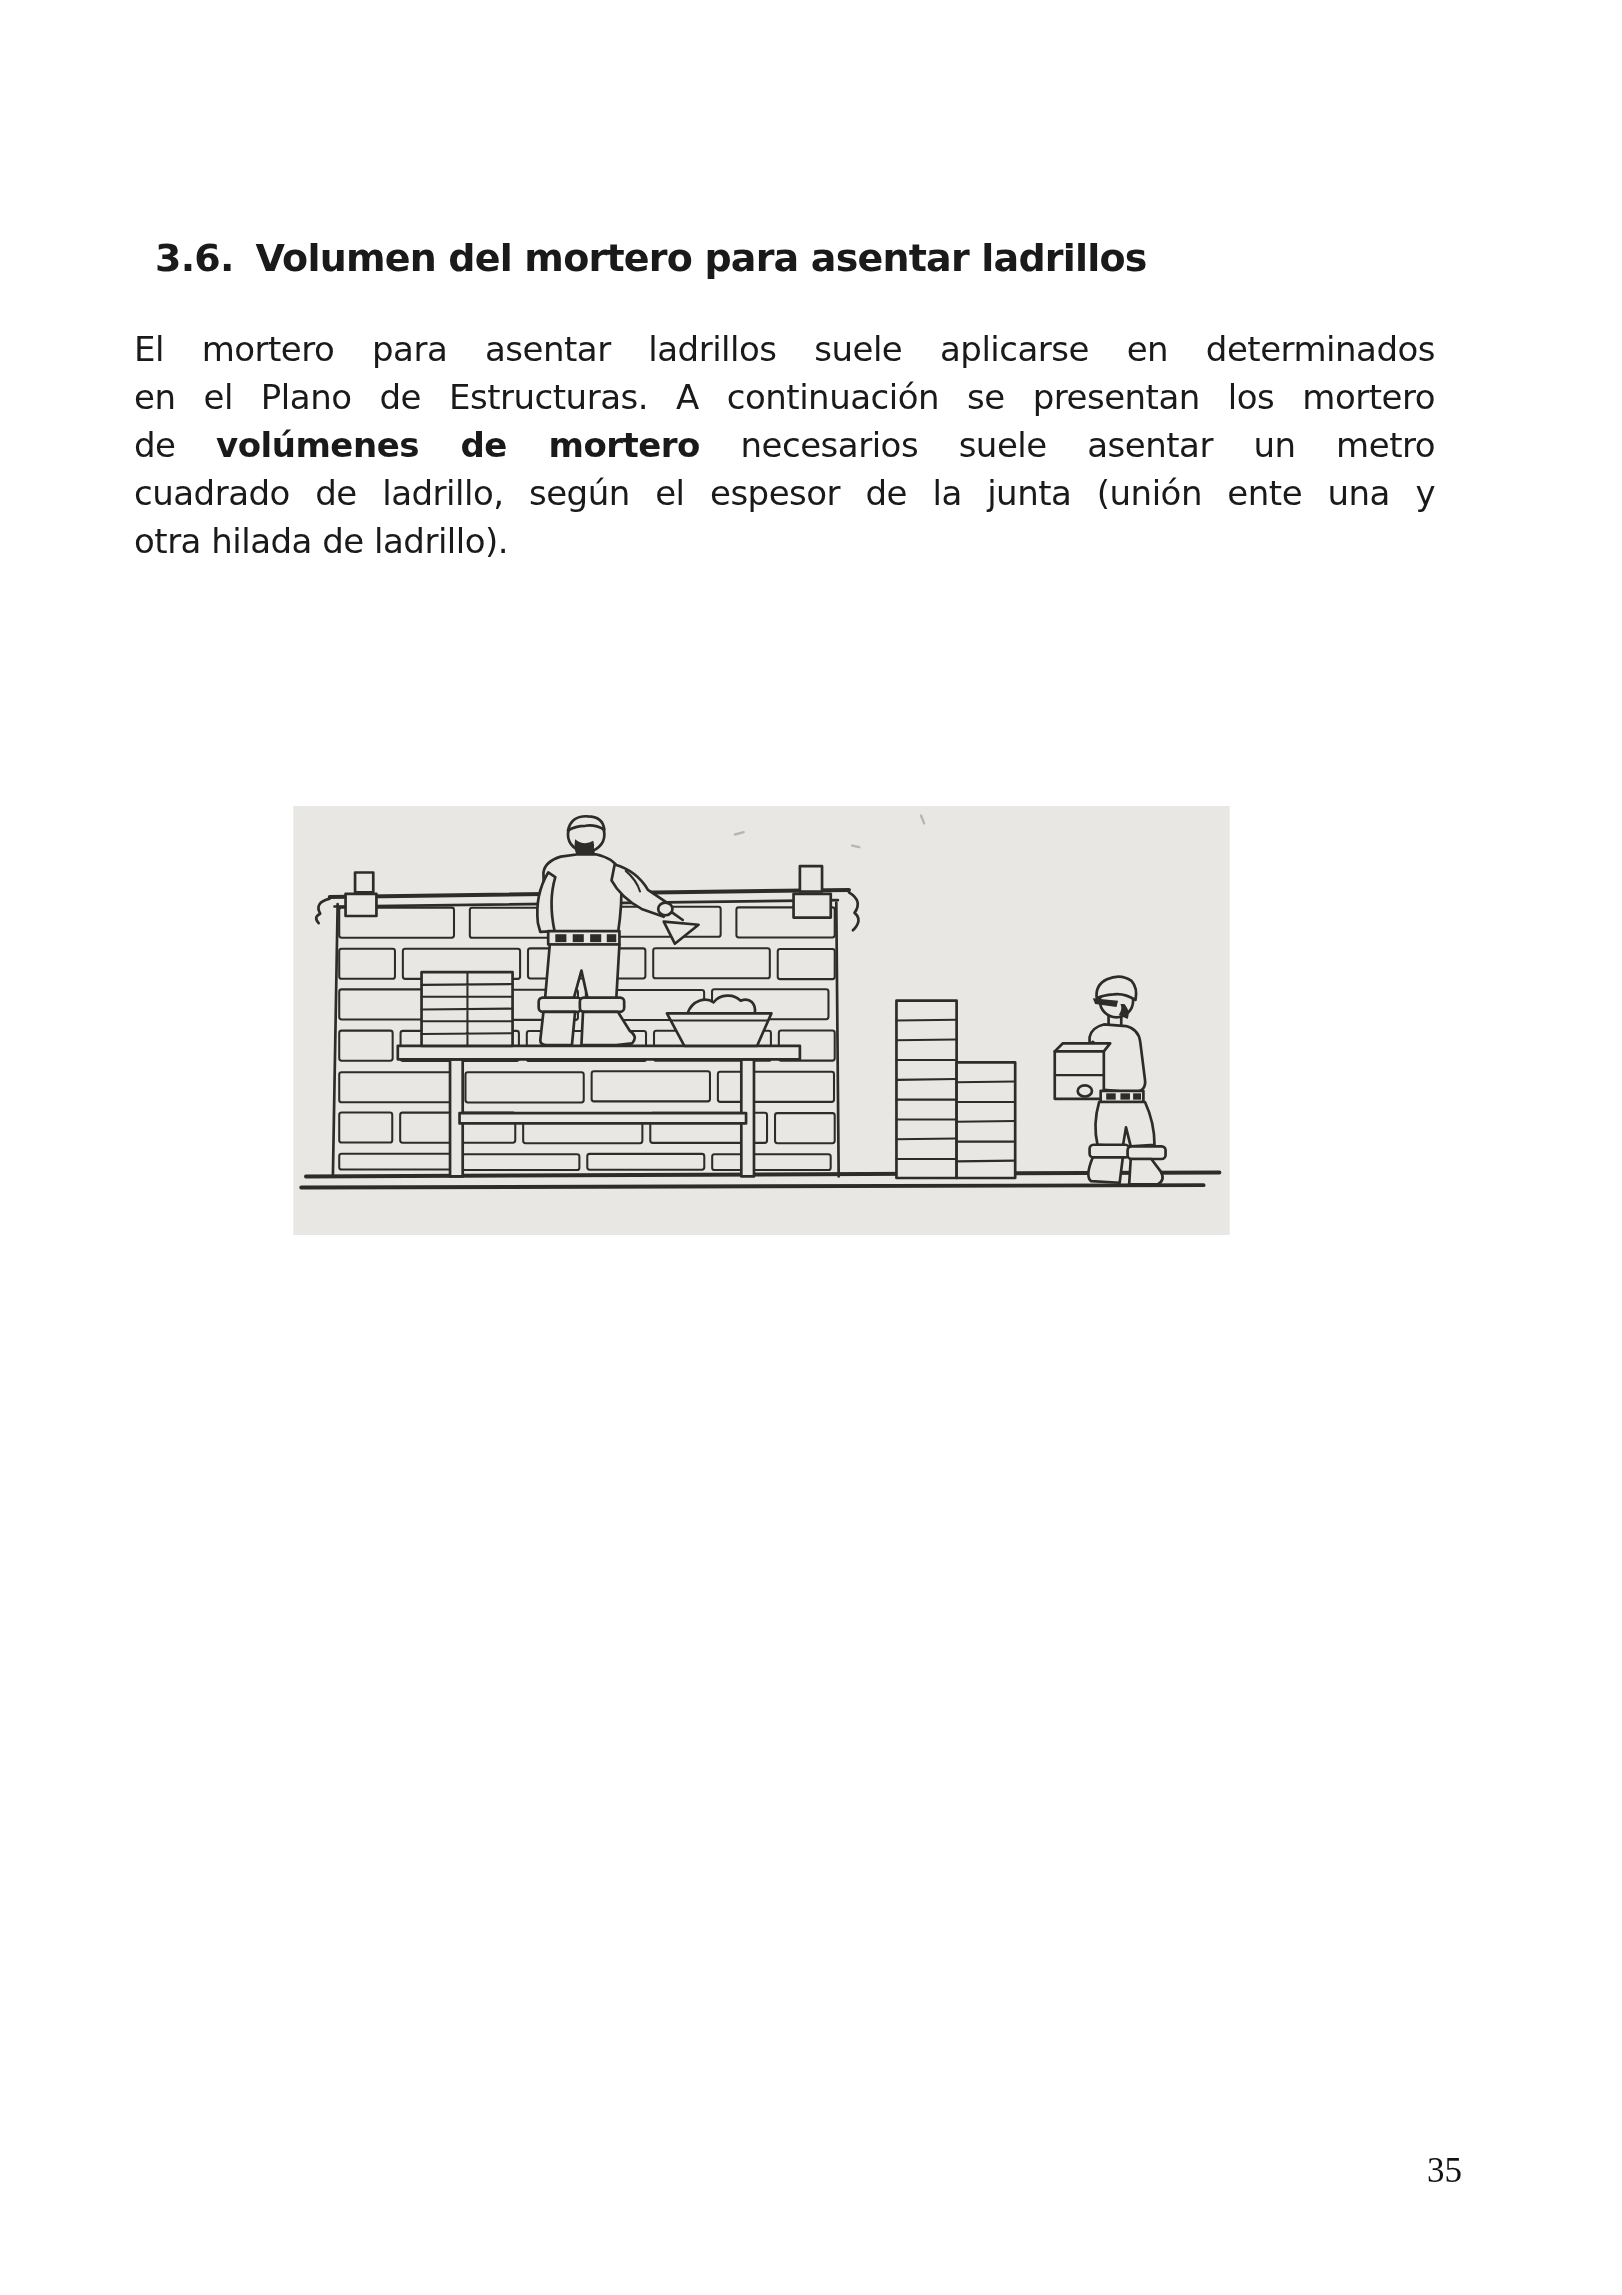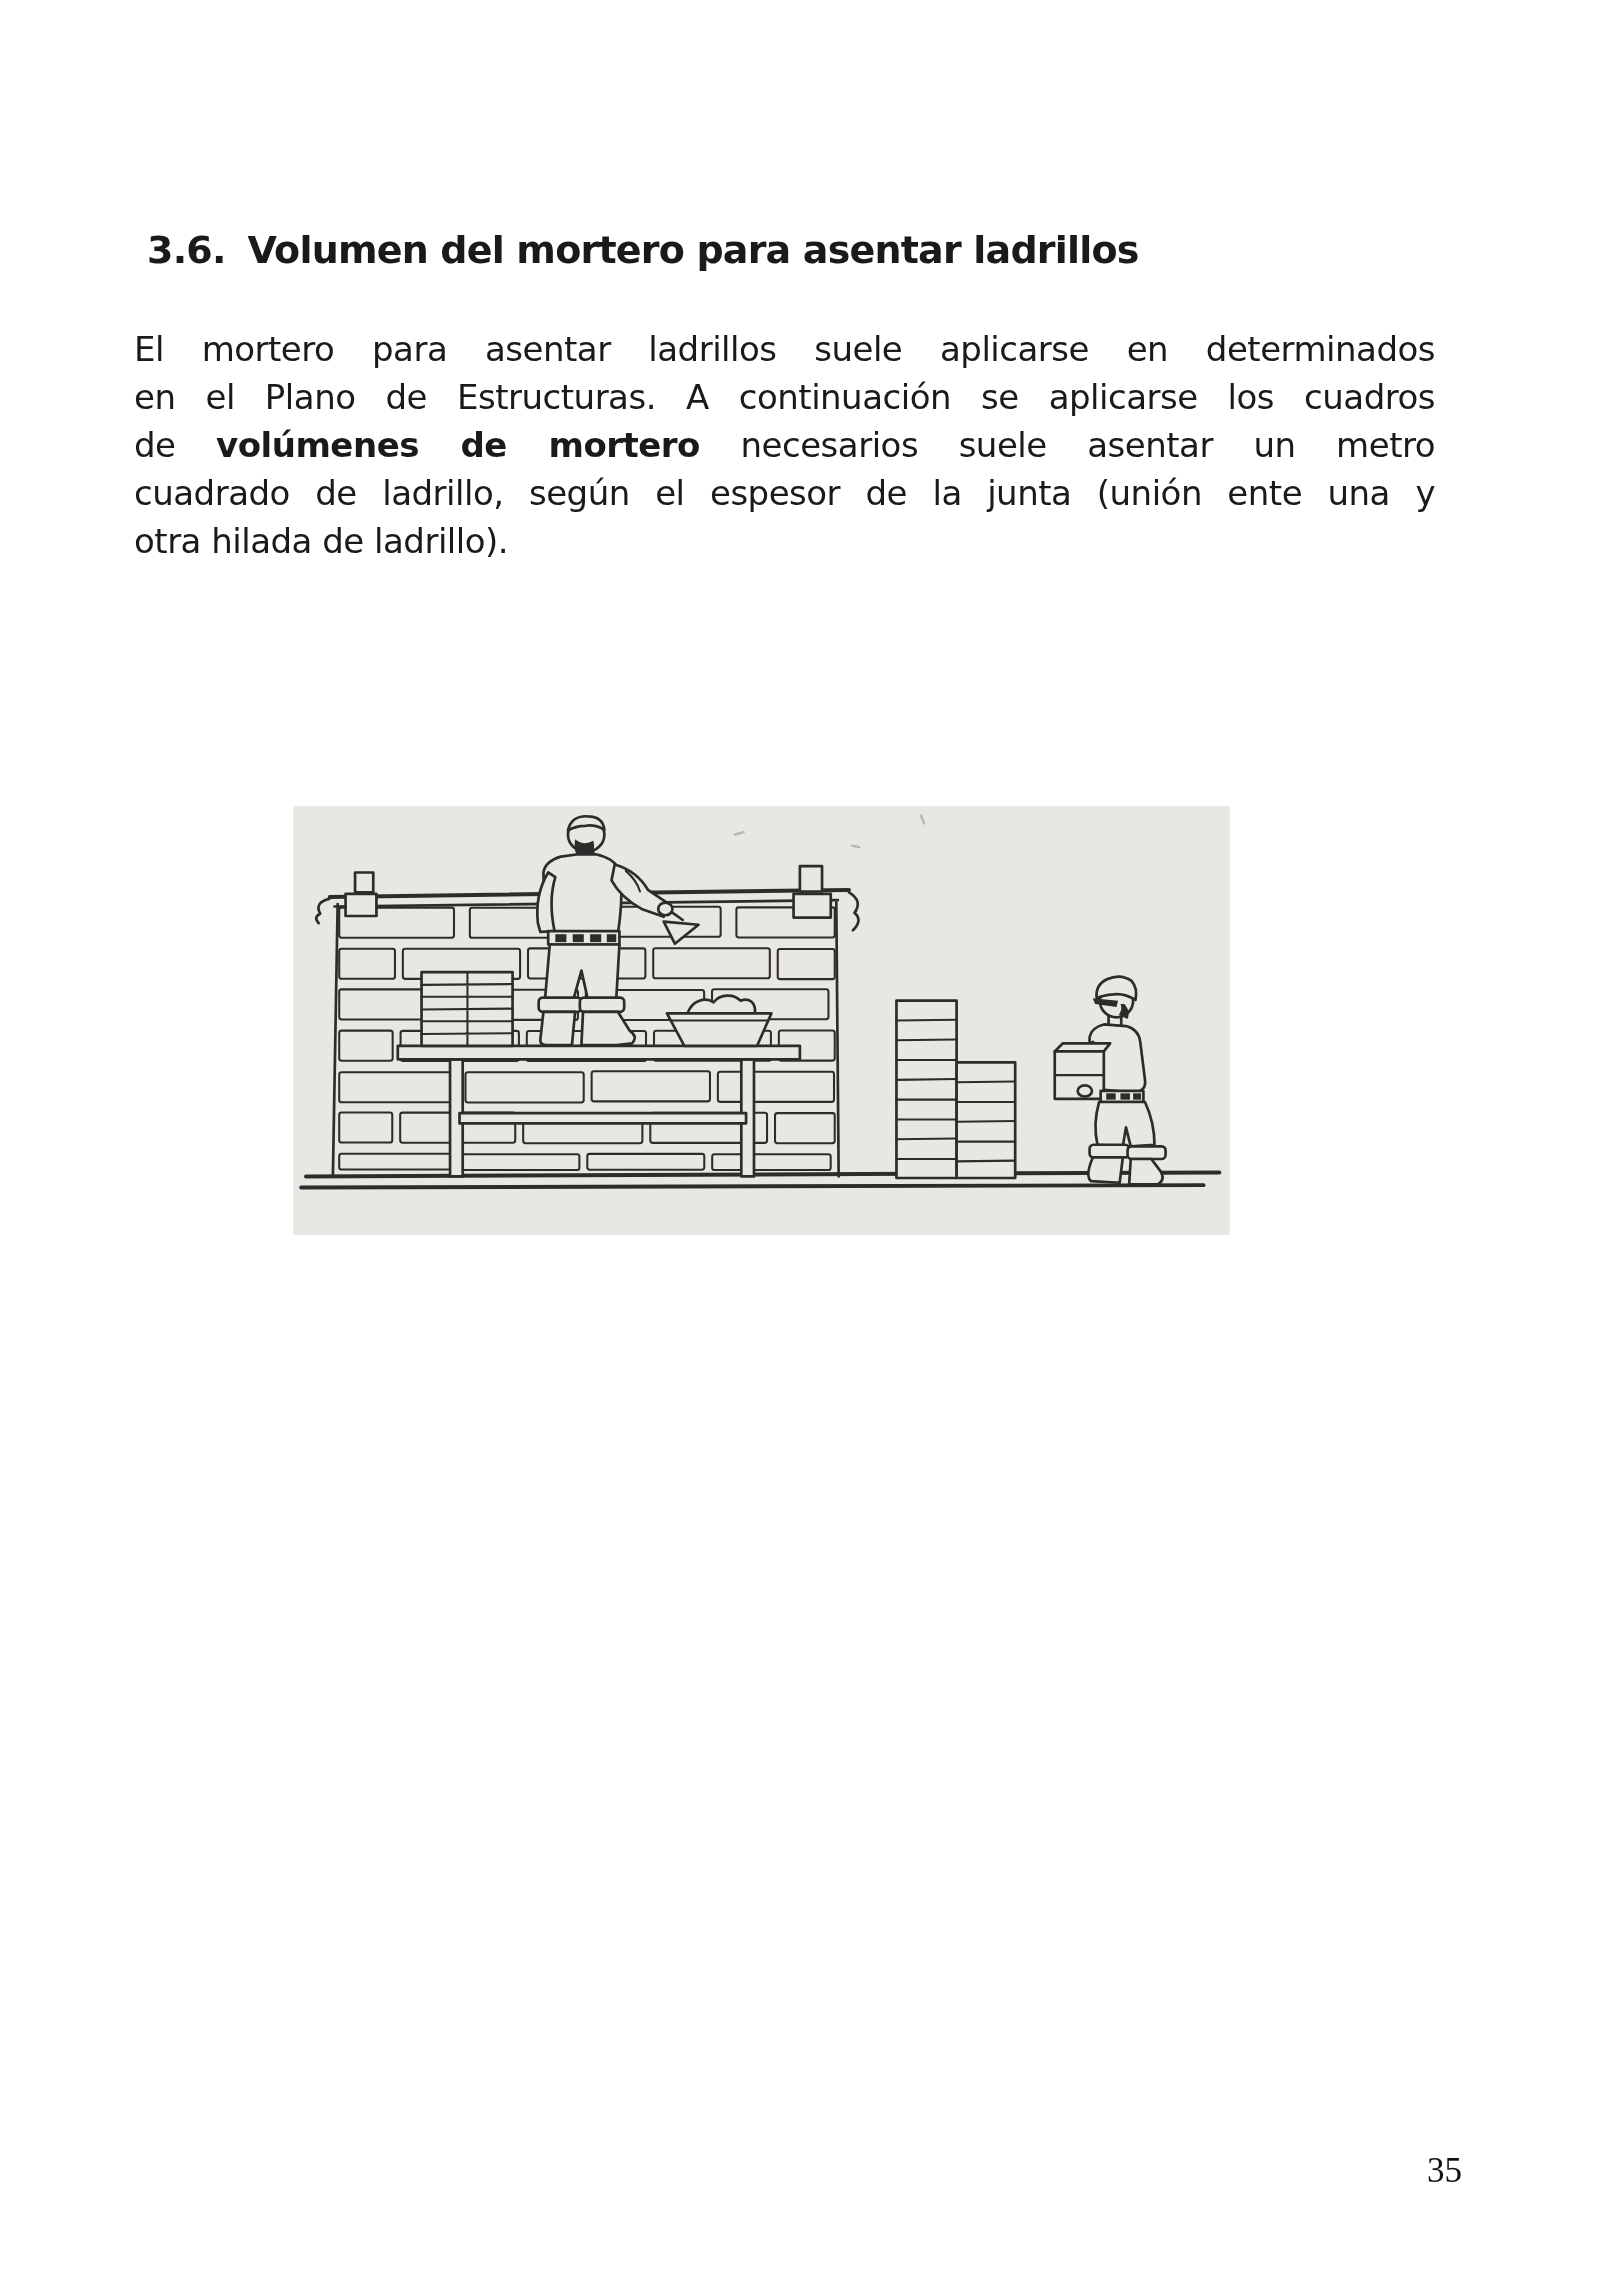--- a/index.html
+++ b/index.html
@@ -13,21 +13,21 @@
     position:relative;
     width:1622px;height:2295px;
     background:var(--page-bg);
     overflow:hidden;
     font-family:"DejaVu Sans",sans-serif;
     color:var(--ink);
   }
   .heading{
     position:absolute;left:147px;top:227px;width:1315px;
     font-size:38px;font-weight:bold;letter-spacing:-0.8px;
-    line-height:46px;margin:0;white-space:nowrap;
+    line-height:46px;margin:8px;white-space:nowrap;
   }
   .heading .num{margin-right:22px;}
   .para{
     position:absolute;left:134px;top:325px;width:1301px;
     font-size:34px;letter-spacing:-0.5px;line-height:48px;
   }
   .para .line{
     text-align:justify;
     text-align-last:justify;
     height:48px;white-space:nowrap;
@@ -55,21 +55,21 @@
 </style>
 </head>
 <body>
 
 <div class="page">
 
   <h1 class="heading"><span class="num">3.6.</span><span>Volumen del mortero para asentar ladrillos</span></h1>
 
   <div class="para">
       <div class="line"><span>El mortero para asentar ladrillos suele aplicarse en determinados</span></div>
-      <div class="line"><span>en el Plano de Estructuras. A continuación se aplicarse los cuadros</span></div>
+      <div class="line"><span>en el Plano de Estructuras. A continuación se presentan los mortero</span></div>
       <div class="line"><span>de </span><span class="emph">volúmenes de mortero</span><span> necesarios suele asentar un metro</span></div>
       <div class="line"><span>cuadrado de ladrillo, según el espesor de la junta (unión ente una y</span></div>
       <div class="line last"><span>otra hilada de ladrillo).</span></div>
     </div>
 
   <figure class="figure">
     <svg viewBox="0 0 1183 542" xmlns="http://www.w3.org/2000/svg">
 
       <rect x="0" y="0" width="1183" height="542" fill="var(--fig-bg)"></rect>
 

